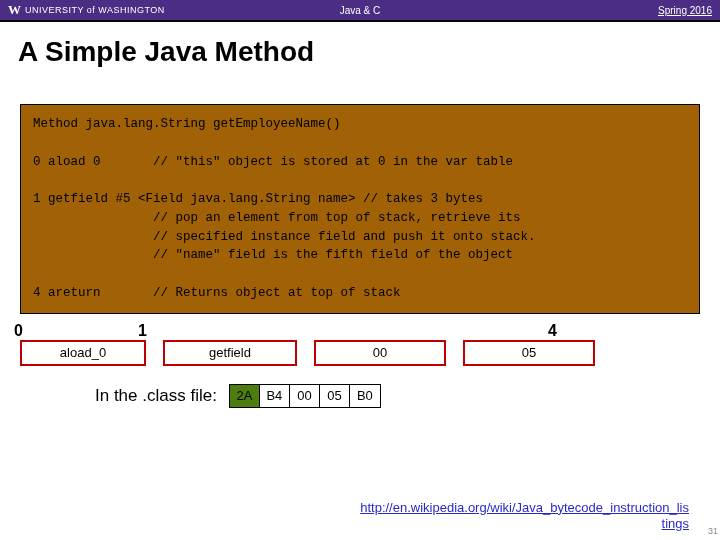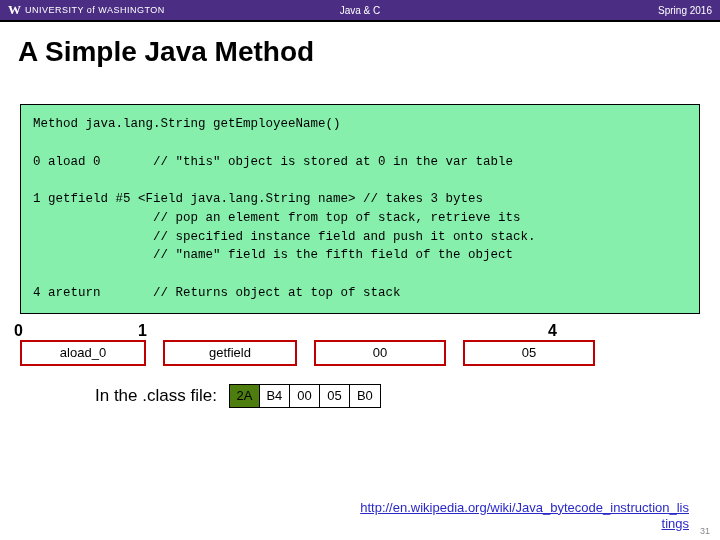--- a/index.html
+++ b/index.html
@@ -2,42 +2,42 @@
 <html><head>
 <meta charset="utf-8">
 <style>
   * { margin: 0; padding: 0; box-sizing: border-box; }
   body { font-family: Arial, Helvetica, sans-serif; width: 720px; height: 540px; background: #fff; position: relative; overflow: hidden; }
   .header { background: #4b2e83; height: 22px; display: flex; align-items: center; padding: 0 8px; color: #fff; font-size: 10px; border-bottom: 2px solid #000; position: relative; }
   .logo { display: flex; align-items: center; gap: 4px; }
   .logo-w { font-weight: bold; font-size: 13px; font-family: Georgia, serif; }
   .logo-text { font-size: 9px; letter-spacing: 0.5px; }
   .header-center { position: absolute; left: 50%; transform: translateX(-50%); font-size: 10px; }
-  .header-right { margin-left: auto; font-size: 10px; }
+  .header-right { margin-left: auto; font-size: 10px; text-decoration: underline; }
   .title { font-size: 28px; font-weight: bold; padding: 14px 6px 6px 18px; }
-  .codebox { margin: 30px 20px 8px 20px; border: 1.5px solid #000; background: #86efac; padding: 10px 12px; font-family: "Courier New", monospace; font-size: 12.5px; line-height: 1.5; white-space: pre-wrap; }
+  .codebox { margin: 30px 20px 8px 20px; border: 1.5px solid #000; background: #a16207; padding: 10px 12px; font-family: "Courier New", monospace; font-size: 12.5px; line-height: 1.5; white-space: pre-wrap; }
   .offsets { position: relative; margin: 4px 20px 0 20px; height: 18px; font-size: 16px; font-weight: bold; }
   .off0 { position: absolute; left: -6px; }
   .off1 { position: absolute; left: 118px; }
   .off4 { position: absolute; left: 528px; }
   .byterow { margin: 0 20px; display: flex; gap: 17px; }
   .bcell { border: 2px solid #c00000; text-align: center; padding: 4px 0; font-size: 13px; height: 26px; display: flex; align-items: center; justify-content: center; }
   .bc-0 { flex: 0 0 126px; }
   .bc-1 { flex: 0 0 134px; }
   .bc-2 { flex: 0 0 132px; }
   .bc-3 { flex: 0 0 132px; }
   .bc-4 { flex: 0 0 126px; }
   .classfile { margin: 18px 0 0 95px; display: flex; align-items: center; gap: 12px; font-size: 17px; }
   .hexrow { display: flex; border: 1.5px solid #000; }
   .hexcell { width: 30px; height: 22px; display: flex; align-items: center; justify-content: center; font-size: 13px; border-right: 1px solid #000; }
   .hexcell:last-child { border-right: none; }
   .hx0 { background: #4d7c0f; }
   .wikilink { position: absolute; right: 31px; bottom: 8px; text-align: right; font-size: 13px; line-height: 1.25; }
   .wikilink a { color: #2a29c8; text-decoration: underline; }
-  .pagenum { position: absolute; right: 10px; bottom: 4px; font-size: 9px; color: #888; }
+  .pagenum { position: absolute; right: 2px; bottom: 4px; font-size: 9px; color: #888; }
 </style>
 </head>
 <body>
 
 <div class="header">
   <div class="logo">
     <span class="logo-w">W</span>
     <span class="logo-text">UNIVERSITY of WASHINGTON</span>
   </div>
   <div class="header-center">Java &amp; C</div>

